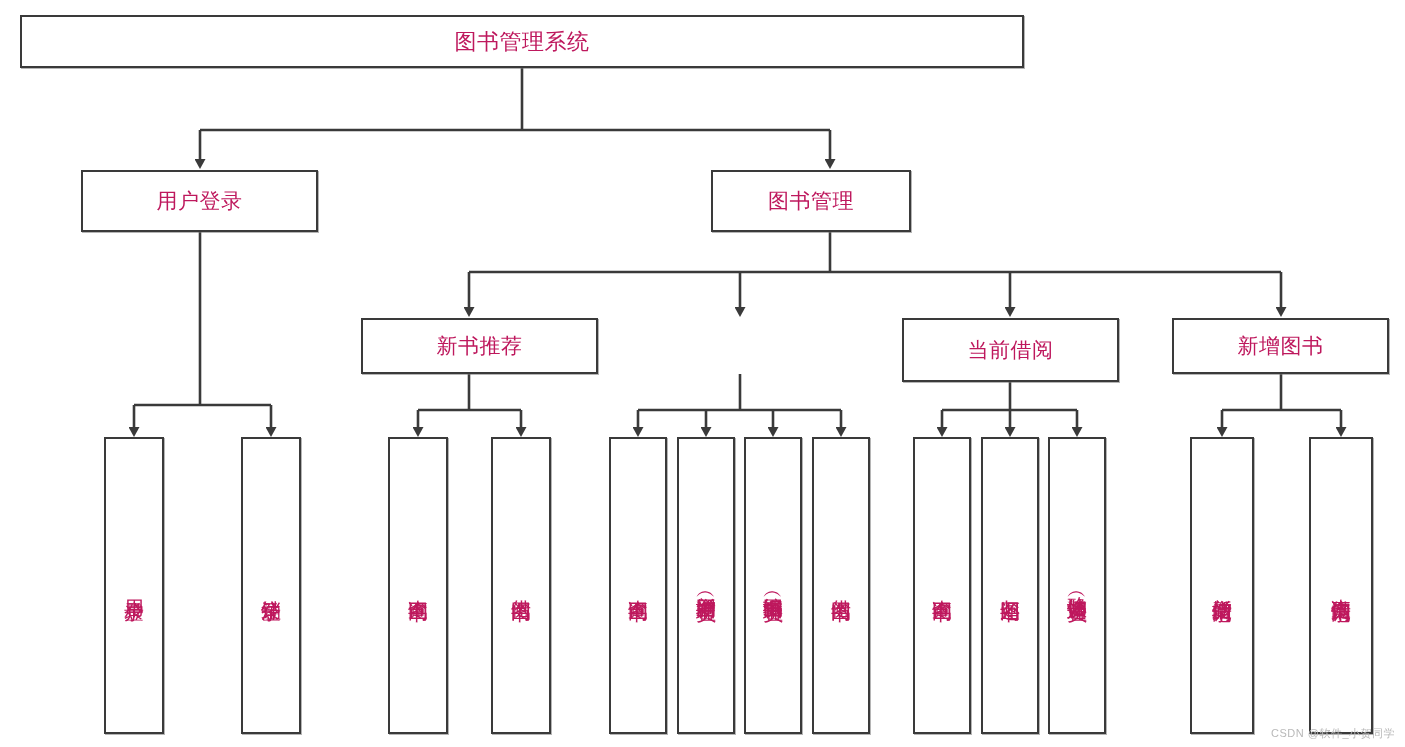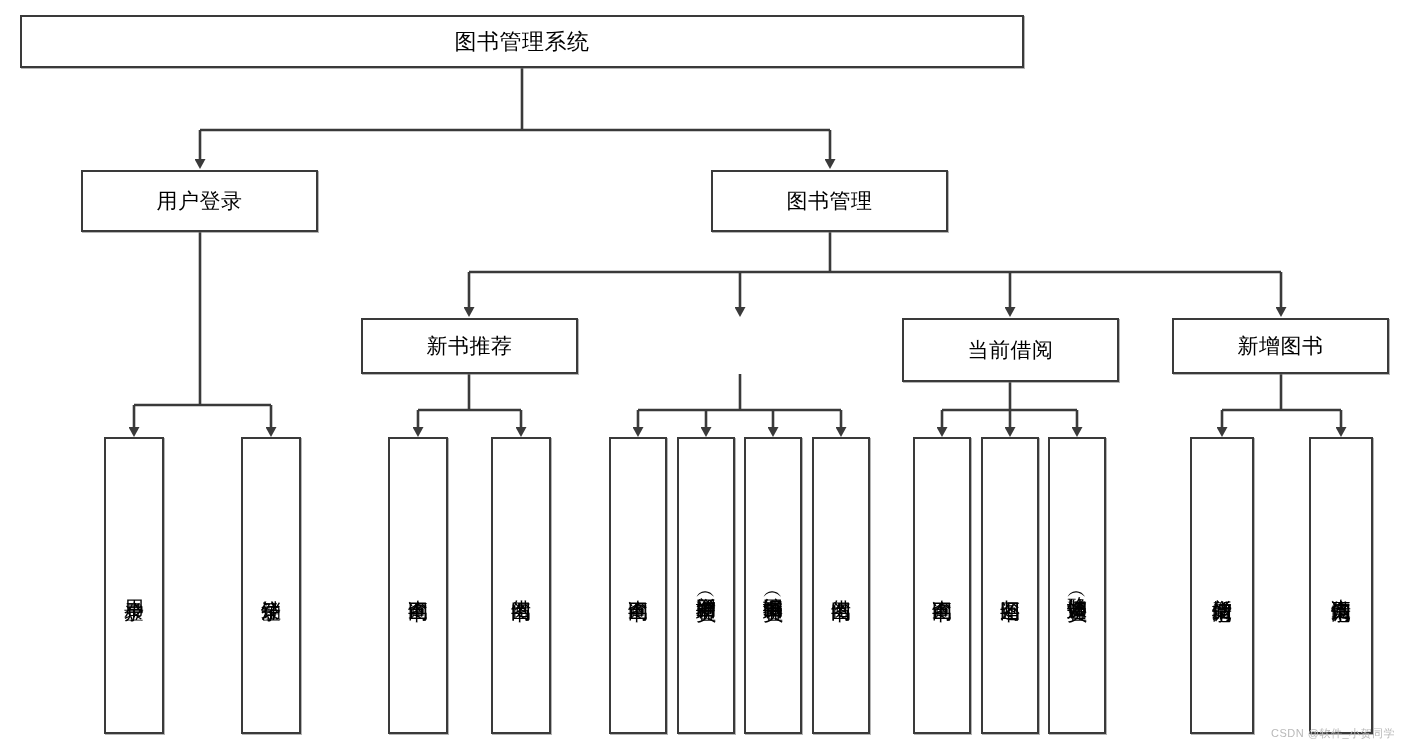--- a/index.html
+++ b/index.html
@@ -27,21 +27,21 @@
   }
   .node {
     position: absolute;
     box-sizing: border-box;
     background: #ffffff;
     border: 2px solid #3a3a3a;
     box-shadow: 1px 1px 0 rgba(120,120,120,0.55);
     display: flex;
     align-items: center;
     justify-content: center;
-    color: #000000;
+    color: #be185d;
     z-index: 2;
   }
   .node .lbl {
     display: block;
     text-align: center;
     line-height: 1.08;
     white-space: pre;
   }
   .node.h .lbl {
     font-size: 21px;
@@ -129,25 +129,25 @@
     </g>
   </svg>
 
   <div class="node root h" style="left:20px; top:15px; width:1004px; height:53px;">
     <span class="lbl">图书管理系统</span>
   </div>
 
   <div class="node h" style="left:81px; top:170px; width:237px; height:62px;">
     <span class="lbl">用户登录</span>
   </div>
-  <div class="node h" style="left:711px; top:170px; width:237px; height:62px;">
+  <div class="node h" style="left:711px; top:170px; width:200px; height:62px;">
     <span class="lbl">图书管理</span>
   </div>
 
-  <div class="node h" style="left:361px; top:318px; width:217px; height:56px;">
+  <div class="node h" style="left:361px; top:318px; width:237px; height:56px;">
     <span class="lbl">新书推荐</span>
   </div>
   <div class="node h" style="left:902px; top:318px; width:217px; height:64px;">
     <span class="lbl">当前借阅</span>
   </div>
   <div class="node h" style="left:1172px; top:318px; width:217px; height:56px;">
     <span class="lbl">新增图书</span>
   </div>
 
   <div class="node v" style="left:104px; top:437px; width:60px; height:297px;">

